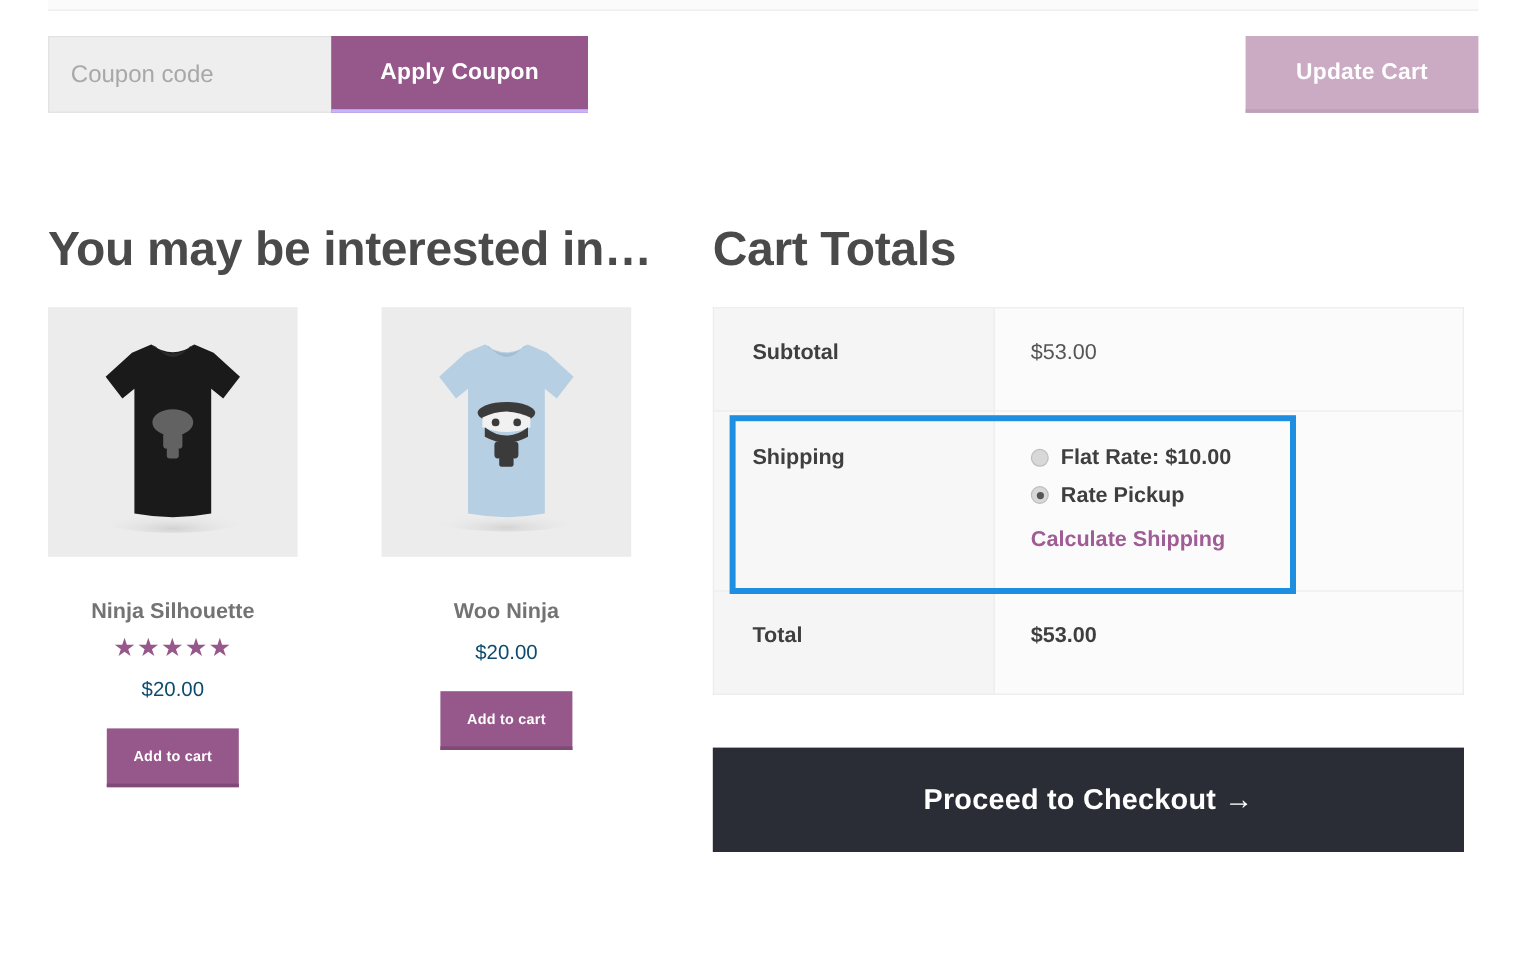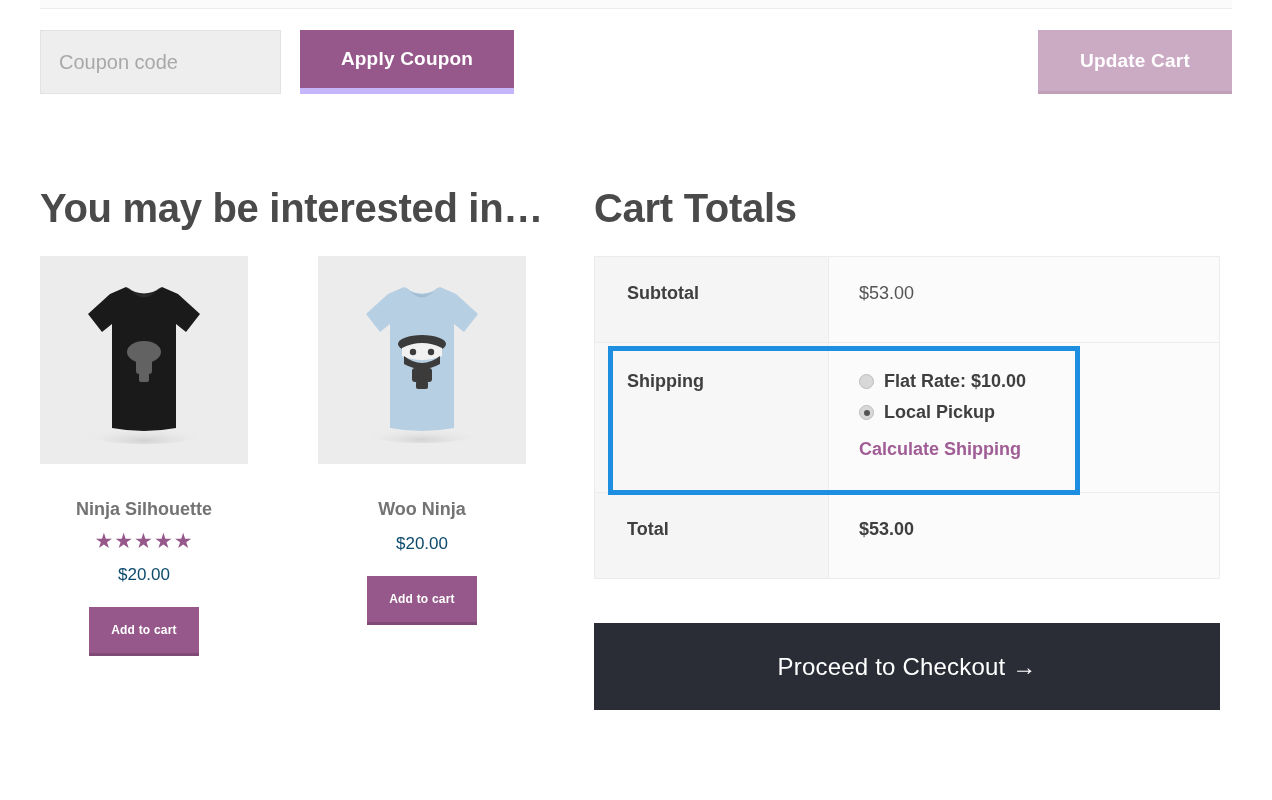--- a/index.html
+++ b/index.html
@@ -59,26 +59,26 @@
     border: 0;
     cursor: pointer;
     font-family: "Liberation Sans", sans-serif;
     font-weight: bold;
     color: #ffffff;
     letter-spacing: .2px;
   }
 
   .apply-coupon {
     position: absolute;
-    left: 260px;
+    left: 236px;
     top: 0;
     width: 214px;
     height: 64px;
     background: #96588a;
-    border-bottom: 6px solid #c4b5fd;
+    border-bottom: 3px solid #c4b5fd;
     font-size: 19px;
   }
 
   .update-cart {
     position: absolute;
     right: 0;
     top: 0;
     width: 194px;
     height: 64px;
     background: #cbaac4;
@@ -253,21 +253,21 @@
   }
 
   .checkout-btn {
     display: block;
     margin-top: 44px;
     width: 626px;
     height: 87px;
     background: #2b2d36;
     color: #ffffff;
     font-size: 24px;
-    font-weight: normal;
+    font-weight: bold;
     letter-spacing: .2px;
   }
 </style>
 </head>
 <body>
 
 <div class="page">
 
   <div class="top-strip"></div>
 
@@ -353,21 +353,21 @@
         </tr>
         <tr class="row-shipping">
           <th>Shipping</th>
           <td>
             <div class="ship-option">
               <span class="radio"></span>
               <span>Flat Rate: $10.00</span>
             </div>
             <div class="ship-option">
               <span class="radio checked"></span>
-              <span>Local Pickup</span>
+              <span>Rate Pickup</span>
             </div>
             <a class="calc-shipping">Calculate Shipping</a>
           </td>
         </tr>
         <tr class="row-total">
           <th>Total</th>
           <td>$53.00</td>
         </tr>
       </tbody>
     </table>

